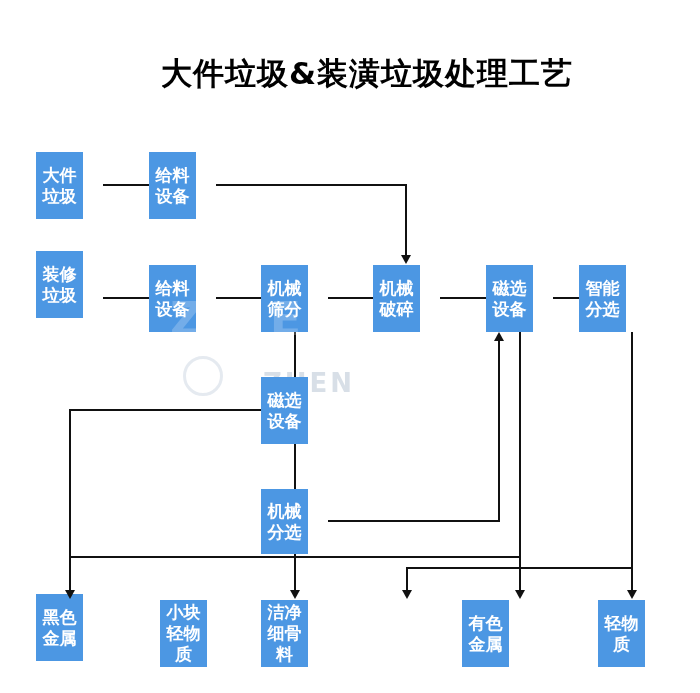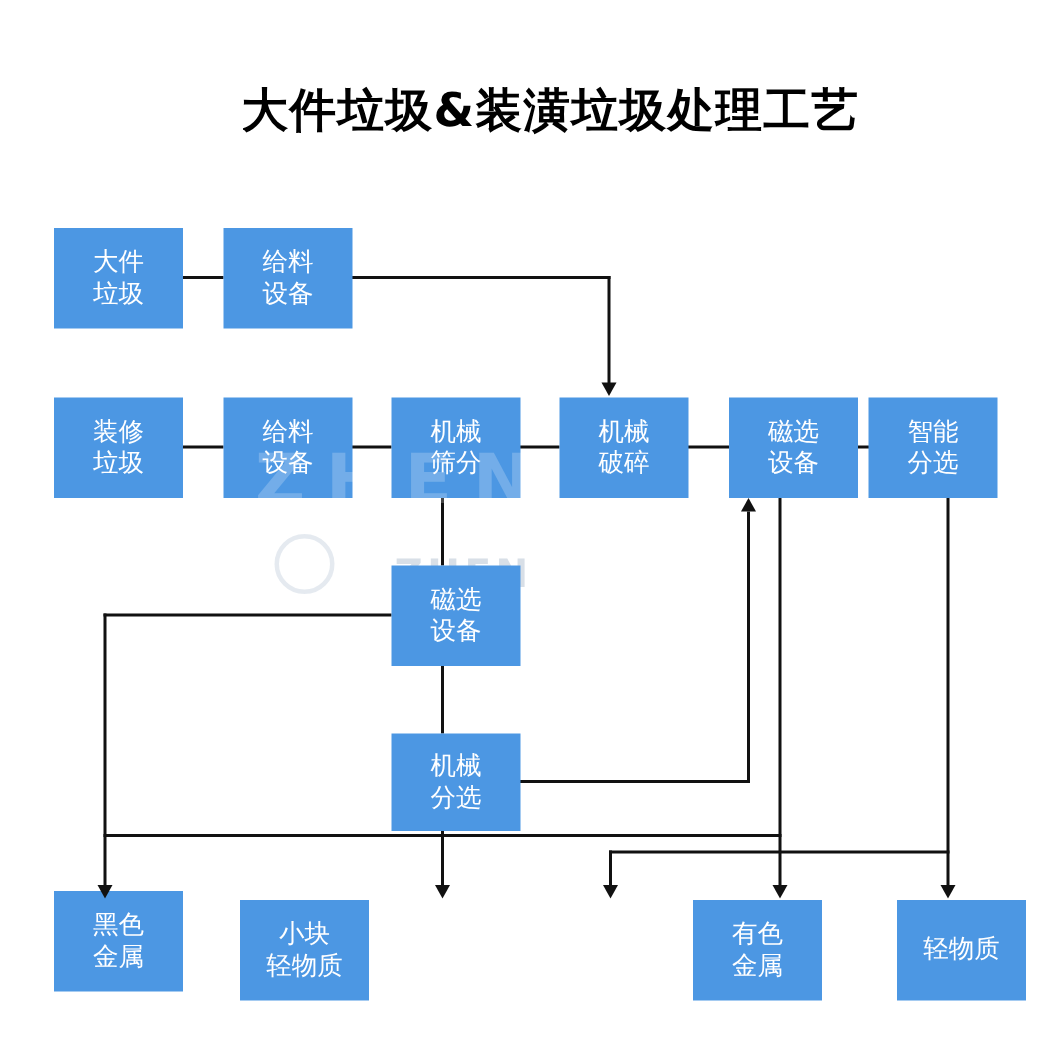--- a/index.html
+++ b/index.html
@@ -5,22 +5,22 @@
   html,body{margin:0;padding:0;background:#ffffff;}
   .canvas{
     position:relative;width:700px;height:693px;background:#ffffff;
     font-family:"DejaVu Sans","Liberation Sans",sans-serif;overflow:hidden;
   }
   .title{
     position:absolute;left:0;top:36px;width:700px;text-align:center;
     font-size:31px;font-weight:800;color:#000;letter-spacing:1px;margin:17px;
   }
   .node{
-    position:absolute;width:86px;height:67px;background:#4C97E3;
-    color:#ffffff;font-weight:normal;font-size:17px;line-height:21px;
+    position:absolute;width:47px;height:67px;background:#4C97E3;
+    color:#ffffff;font-weight:bold;font-size:17px;line-height:21px;
     display:flex;align-items:center;justify-content:center;text-align:center;
     white-space:pre-line;z-index:2;
   }
   .node.small{height:65px;}
   .line{position:absolute;background:#111111;z-index:1;}
   .arrow{position:absolute;width:0;height:0;border-left:5px solid transparent;
     border-right:5px solid transparent;z-index:3;}
   .arrow.down{border-top:9px solid #111111;}
   .arrow.up{border-bottom:9px solid #111111;}
   .wm-band{
@@ -81,21 +81,21 @@
 
   <div class="line" style="left:406px;top:567px;width:227px;height:2px"></div>
   <div class="line" style="left:406px;top:567px;width:2px;height:24px"></div>
   <div class="arrow down" style="left:402px;top:590px"></div>
 
   <div class="node" style="left:36px;top:152px">大件
 垃圾</div>
   <div class="node" style="left:149px;top:152px">给料
 设备</div>
 
-  <div class="node" style="left:36px;top:265px">装修
+  <div class="node" style="left:36px;top:251px">装修
 垃圾</div>
   <div class="node" style="left:149px;top:265px">给料
 设备</div>
   <div class="node" style="left:261px;top:265px">机械
 筛分</div>
   <div class="node" style="left:373px;top:265px">机械
 破碎</div>
   <div class="node" style="left:486px;top:265px">磁选
 设备</div>
   <div class="node" style="left:579px;top:265px">智能
@@ -103,20 +103,22 @@
 
   <div class="node" style="left:261px;top:377px">磁选
 设备</div>
   <div class="node small" style="left:261px;top:489px">机械
 分选</div>
 
   <div class="node" style="left:36px;top:594px">黑色
 金属</div>
   <div class="node" style="left:160px;top:600px">小块
 轻物质</div>
+  <div class="node" style="left:261px;top:600px">洁净
+细骨料</div>
   <div class="node" style="left:462px;top:600px">有色
 金属</div>
   <div class="node" style="left:598px;top:600px">轻物质</div>
 
   <div class="wm-circle"></div>
   <div class="wm-band">ZHEN</div>
   <div class="wm-gray">ZHEN</div>
 
 </div>
 

